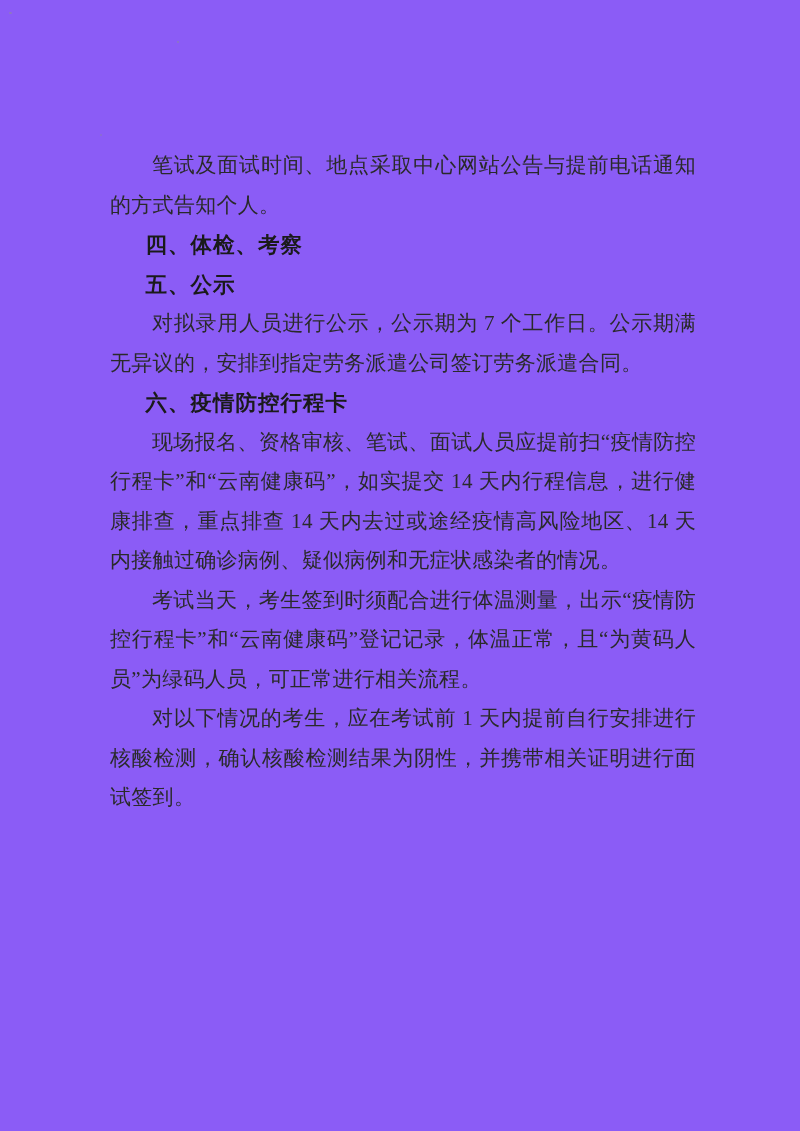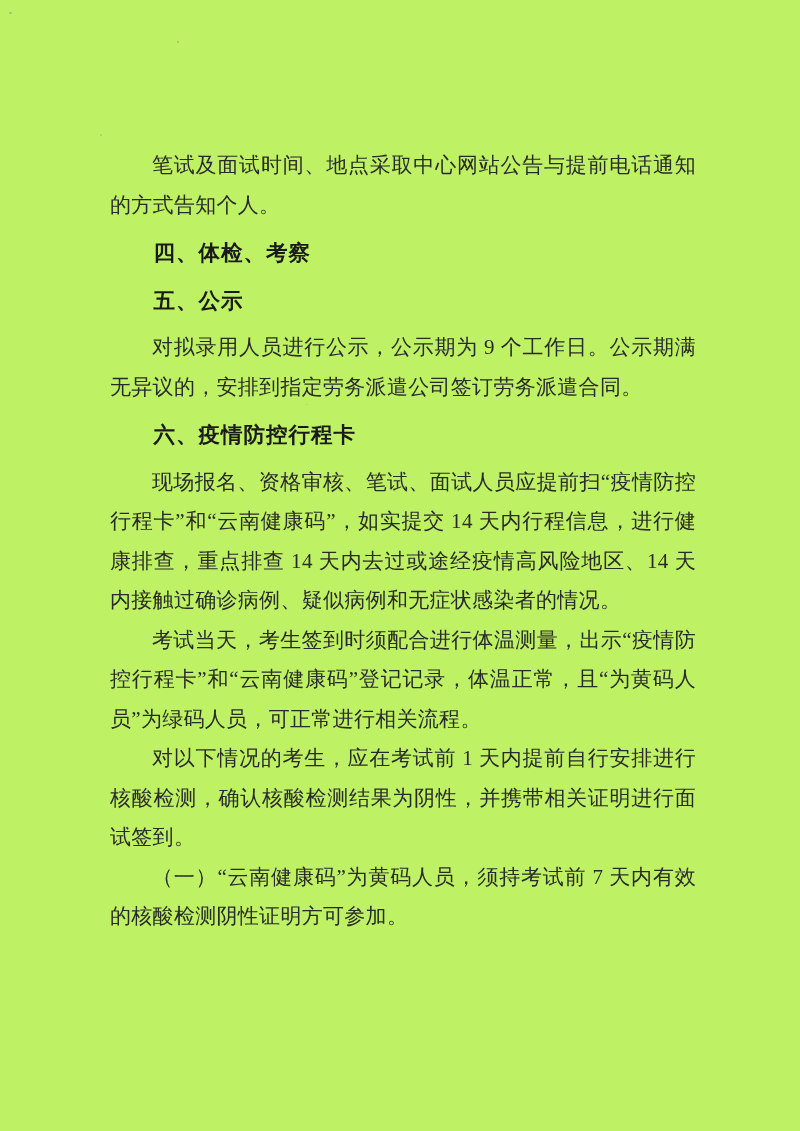--- a/index.html
+++ b/index.html
@@ -9,41 +9,41 @@
   body {
     width: 800px;
     height: 1131px;
     background: #ffffff;
     position: relative;
     overflow: hidden;
   }
   .page {
     position: absolute;
     inset: 0;
-    background: #bef264;
+    background: #8b5cf6;
   }
   .content {
     position: absolute;
     left: 110px;
     top: 146px;
     width: 586px;
   }
   .body-par {
     margin: 0;
     font-family: "Liberation Serif", "DejaVu Serif", serif;
     font-size: 21px;
     line-height: 39.5px;
     color: #2a2a2a;
     text-align: justify;
     text-justify: inter-ideograph;
     text-indent: 2em;
     letter-spacing: 0.3px;
   }
   .sec-heading {
-    margin: 8px;
+    margin: 0;
     font-family: "DejaVu Sans", "Liberation Sans", sans-serif;
     font-size: 21.5px;
     line-height: 39.5px;
     font-weight: 700;
     color: #1a1a1a;
     text-indent: 1.65em;
     letter-spacing: 1px;
   }
   .speck {
     position: absolute;
@@ -68,26 +68,25 @@
 
   <div class="content">
 
     <p class="body-par">笔试及面试时间、地点采取中心网站公告与提前电话通知的方式告知个人。</p>
 
     <h2 class="sec-heading">四、体检、考察</h2>
 
 
     <h2 class="sec-heading">五、公示</h2>
 
-    <p class="body-par">对拟录用人员进行公示，公示期为 9 个工作日。公示期满无异议的，安排到指定劳务派遣公司签订劳务派遣合同。</p>
+    <p class="body-par">对拟录用人员进行公示，公示期为 7 个工作日。公示期满无异议的，安排到指定劳务派遣公司签订劳务派遣合同。</p>
 
     <h2 class="sec-heading">六、疫情防控行程卡</h2>
 
     <p class="body-par">现场报名、资格审核、笔试、面试人员应提前扫“疫情防控行程卡”和“云南健康码”，如实提交 14 天内行程信息，进行健康排查，重点排查 14 天内去过或途经疫情高风险地区、14 天内接触过确诊病例、疑似病例和无症状感染者的情况。</p>
 
     <p class="body-par">考试当天，考生签到时须配合进行体温测量，出示“疫情防控行程卡”和“云南健康码”登记记录，体温正常，且“为黄码人员”为绿码人员，可正常进行相关流程。</p>
 
     <p class="body-par">对以下情况的考生，应在考试前 1 天内提前自行安排进行核酸检测，确认核酸检测结果为阴性，并携带相关证明进行面试签到。</p>
 
-    <p class="body-par">（一）“云南健康码”为黄码人员，须持考试前 7 天内有效的核酸检测阴性证明方可参加。</p>
 
   </div>
 </div>
 
 </body></html>

